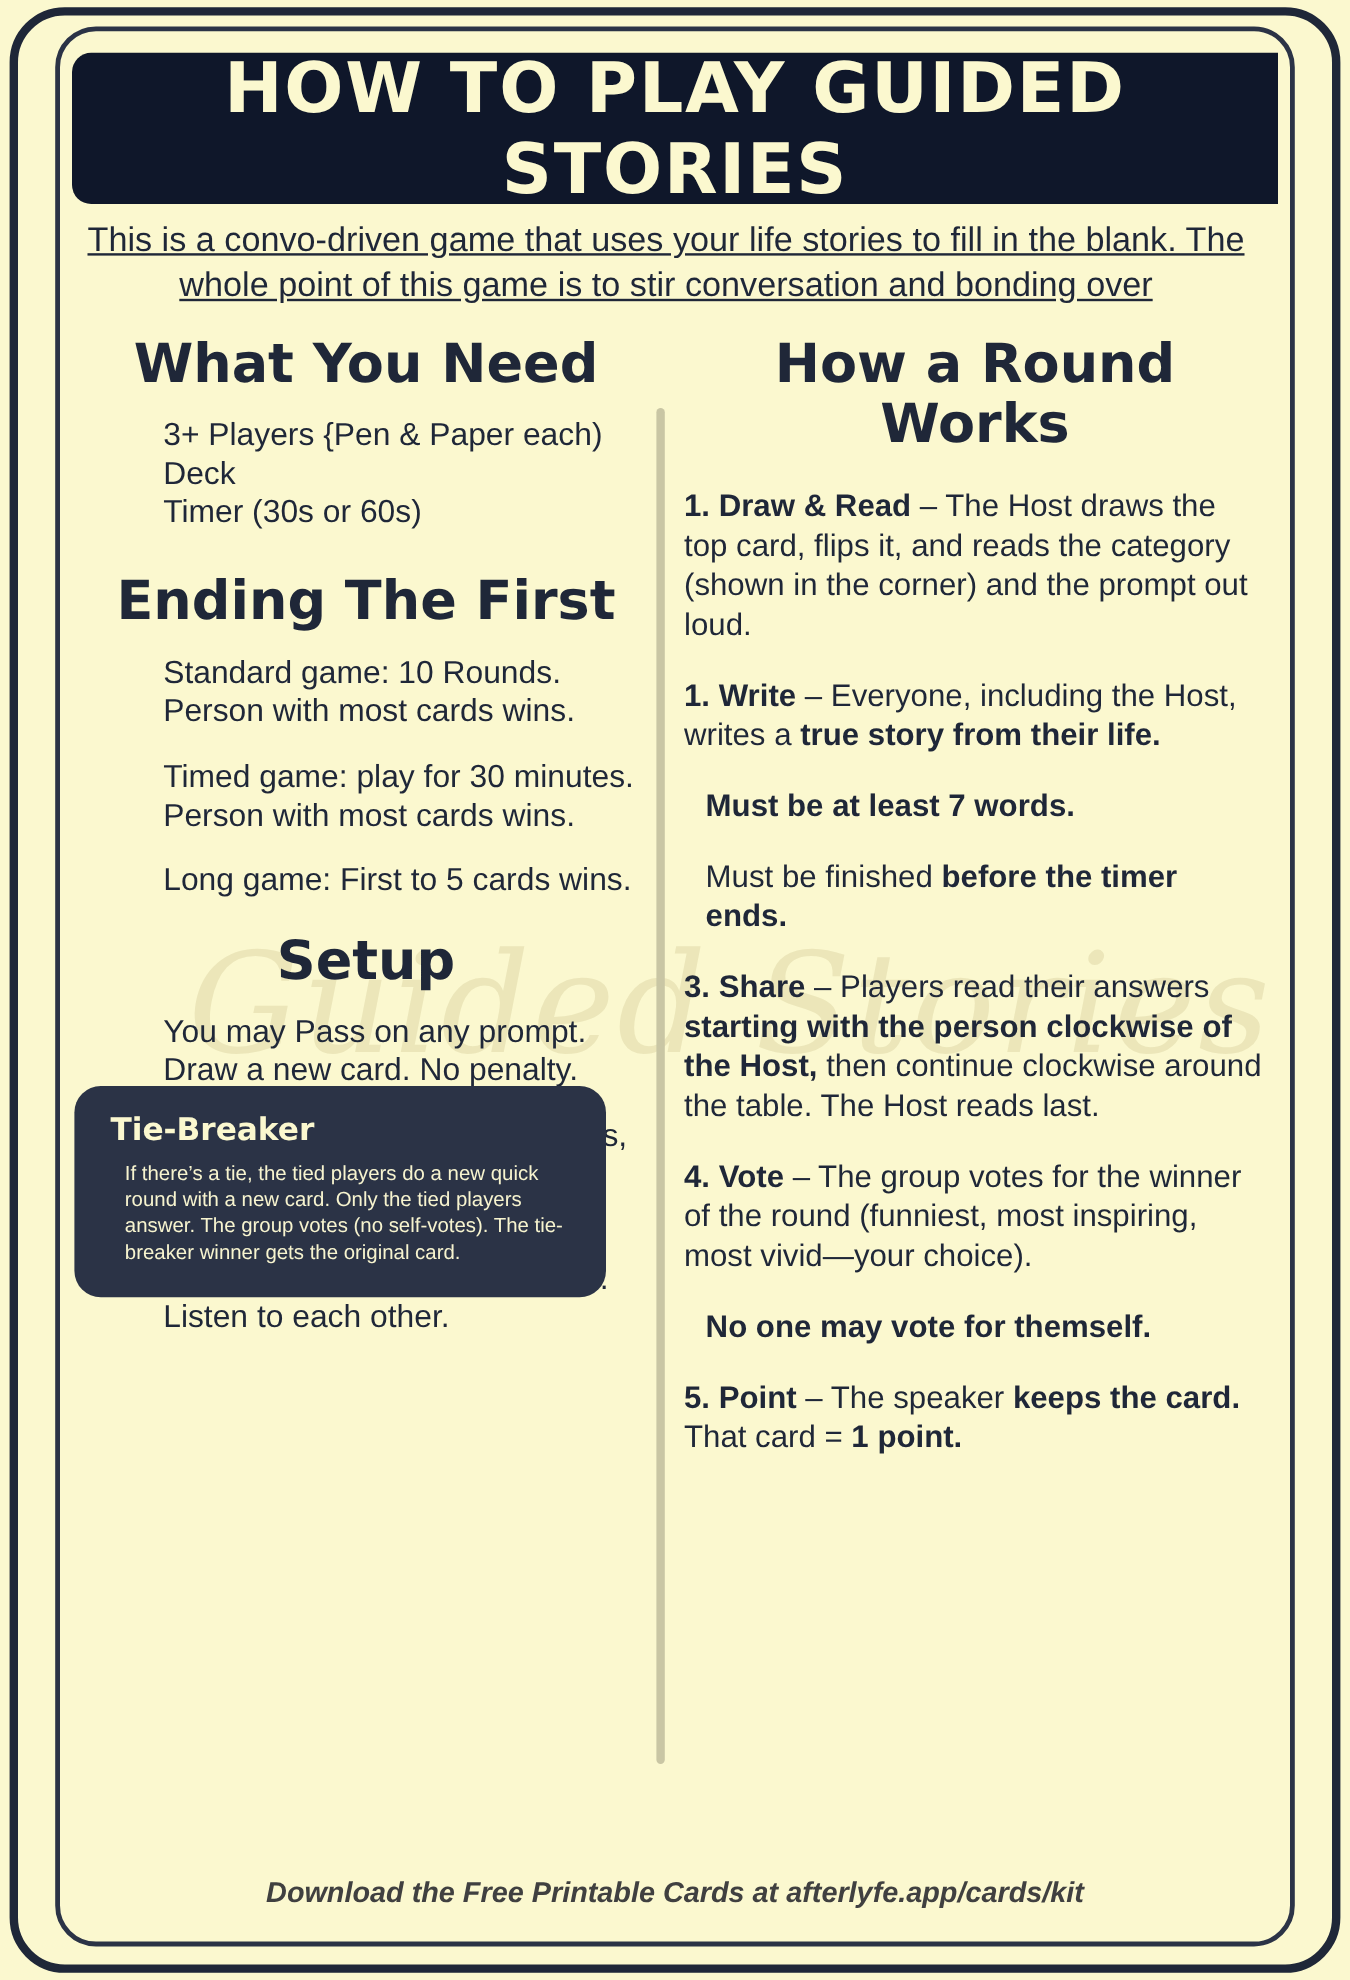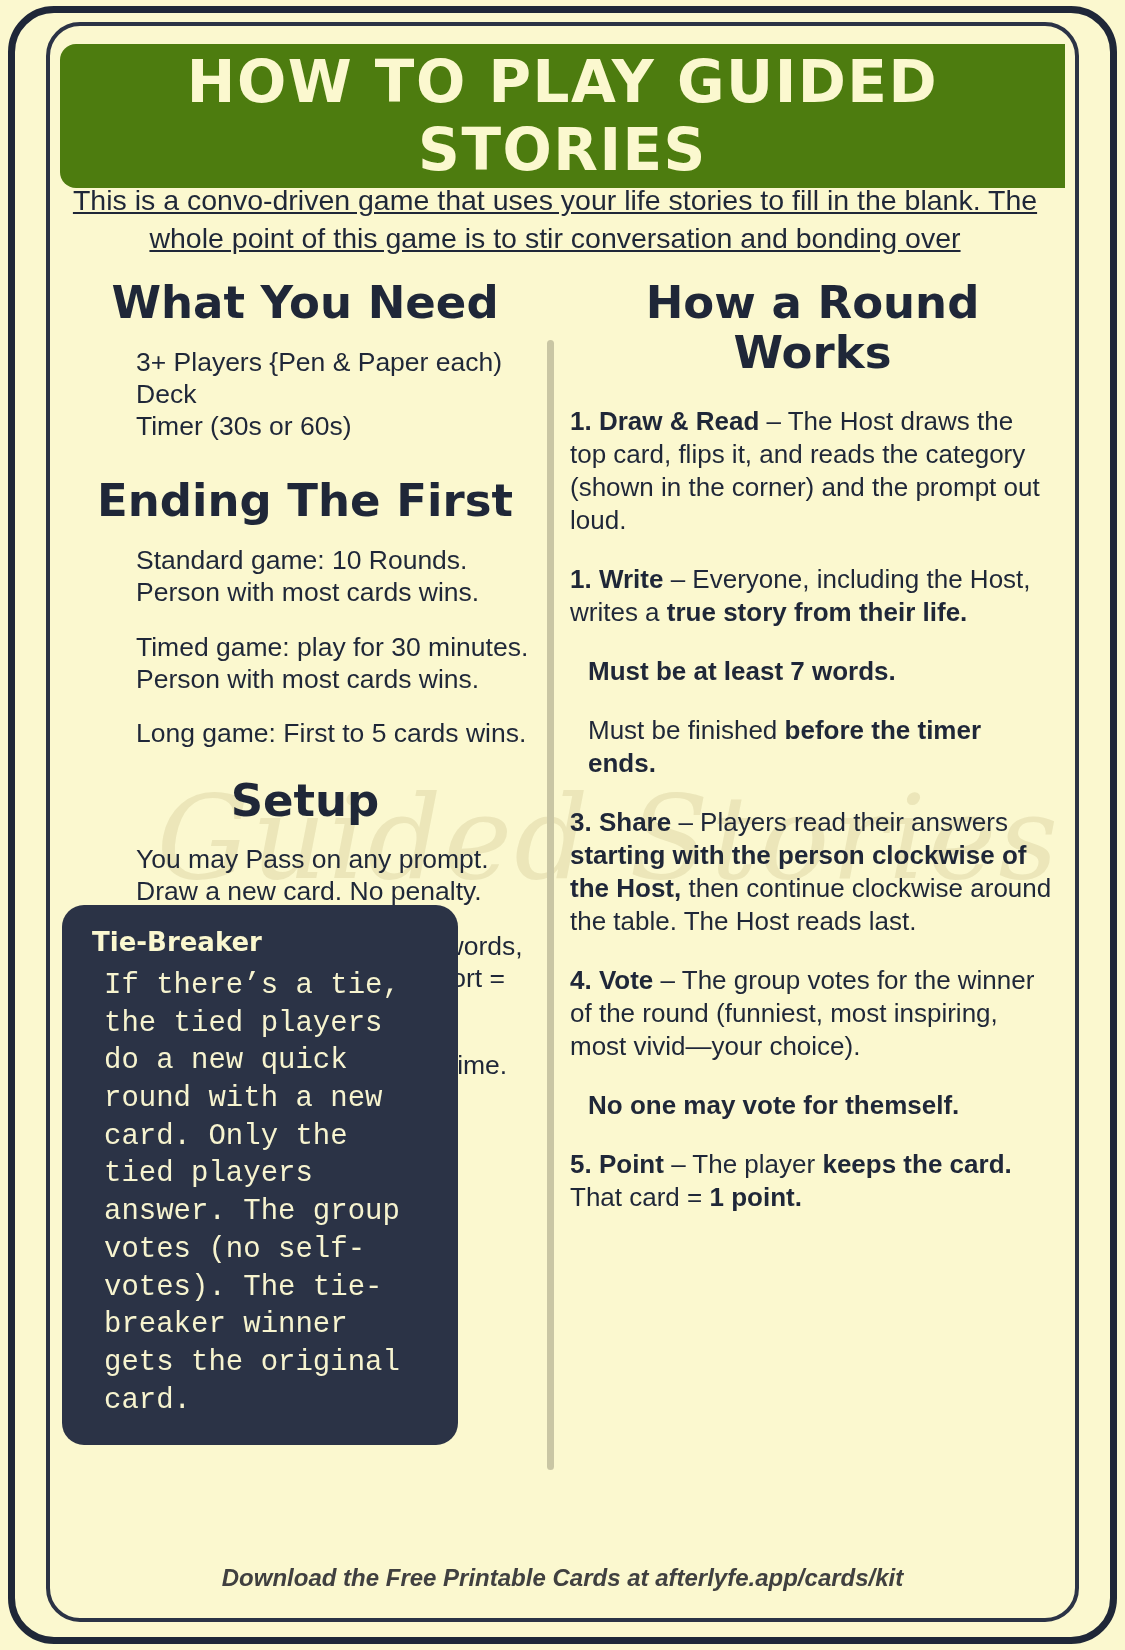--- a/index.html
+++ b/index.html
@@ -60,22 +60,22 @@
     pointer-events: none;
     user-select: none;
   }
 
   
   .title-bar {
     position: absolute;
     left: 60px;
     top: 44px;
     width: 1005px;
-    height: 144px;
-    background: #4d7c0f;
+    height: 126px;
+    background: #0f172a;
     border-radius: 16px 0 0 16px;
     display: flex;
     align-items: center;
     justify-content: center;
   }
   .title-bar h1 {
     margin: 0;
     font-family: "DejaVu Sans", sans-serif;
     font-weight: bold;
     font-size: 58px;
@@ -152,39 +152,39 @@
   }
   .tight p { margin-bottom: 0; }
   .gap-md { height: 26px; }
   .gap-lg { height: 34px; }
 
   
   .tie-card {
     position: absolute;
     left: 62px;
     top: 905px;
-    width: 396px;
+    width: 443px;
     background: #2b3346;
     border-radius: 22px;
     padding: 22px 26px 26px 26px;
     box-sizing: border-box;
     color: #fbf8cf;
   }
   .tie-card h3 {
     margin: 0 0 10px 4px;
     font-size: 26px;
     font-family: "DejaVu Sans", sans-serif;
     font-weight: bold;
     color: #fbf8cf;
   }
   .tie-card p {
     margin: 0 0 0 16px;
-    font-size: 29px;
+    font-size: 17px;
     line-height: 1.3;
-    font-family: Liberation Mono, monospace;
+    font-family: Liberation Sans, sans-serif;
     color: #f7f4cf;
   }
 
   
   .steps {
     margin-top: 28px;
     font-size: 26px;
     line-height: 1.27;
     color: #1f2738;
     font-family: "Liberation Sans", sans-serif;
@@ -282,21 +282,21 @@
           <b>3. Share</b><span> – </span><span>Players read their answers </span><b>starting with the person clockwise of the Host,</b><span> then continue clockwise around the table. The Host reads last.</span>
         </p>
 
         <p class="step">
           <b>4. Vote</b><span> – </span><span>The group votes for the winner of the round (funniest, most inspiring, most vivid—your choice).</span>
         </p>
 
         <p class="sub">No one may vote for themself.</p>
 
         <p class="step">
-          <b>5. Point</b><span> – </span><span>The player </span><b>keeps the card.</b><span> That card = </span><b>1 point.</b>
+          <b>5. Point</b><span> – </span><span>The speaker </span><b>keeps the card.</b><span> That card = </span><b>1 point.</b>
         </p>
 
 
       </div>
     </div>
 
   </div>
 
   <div class="tie-card">
     <h3>Tie-Breaker</h3>

